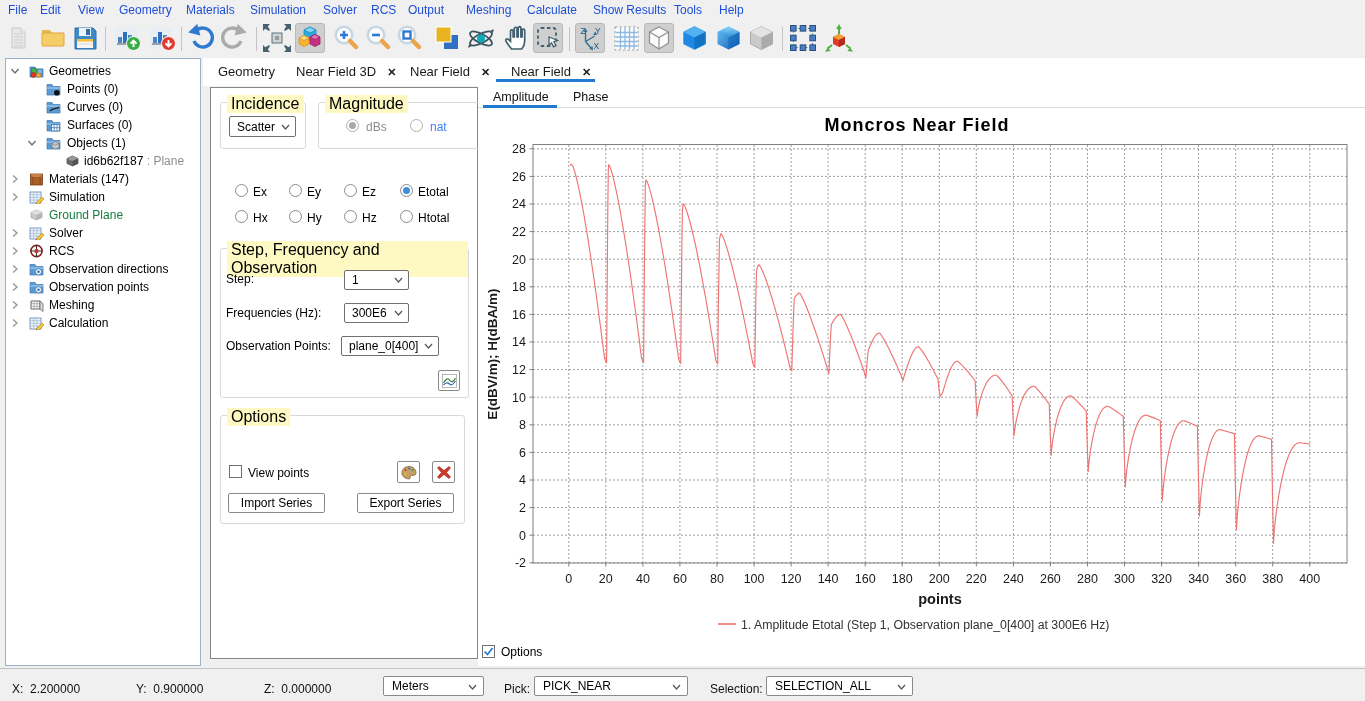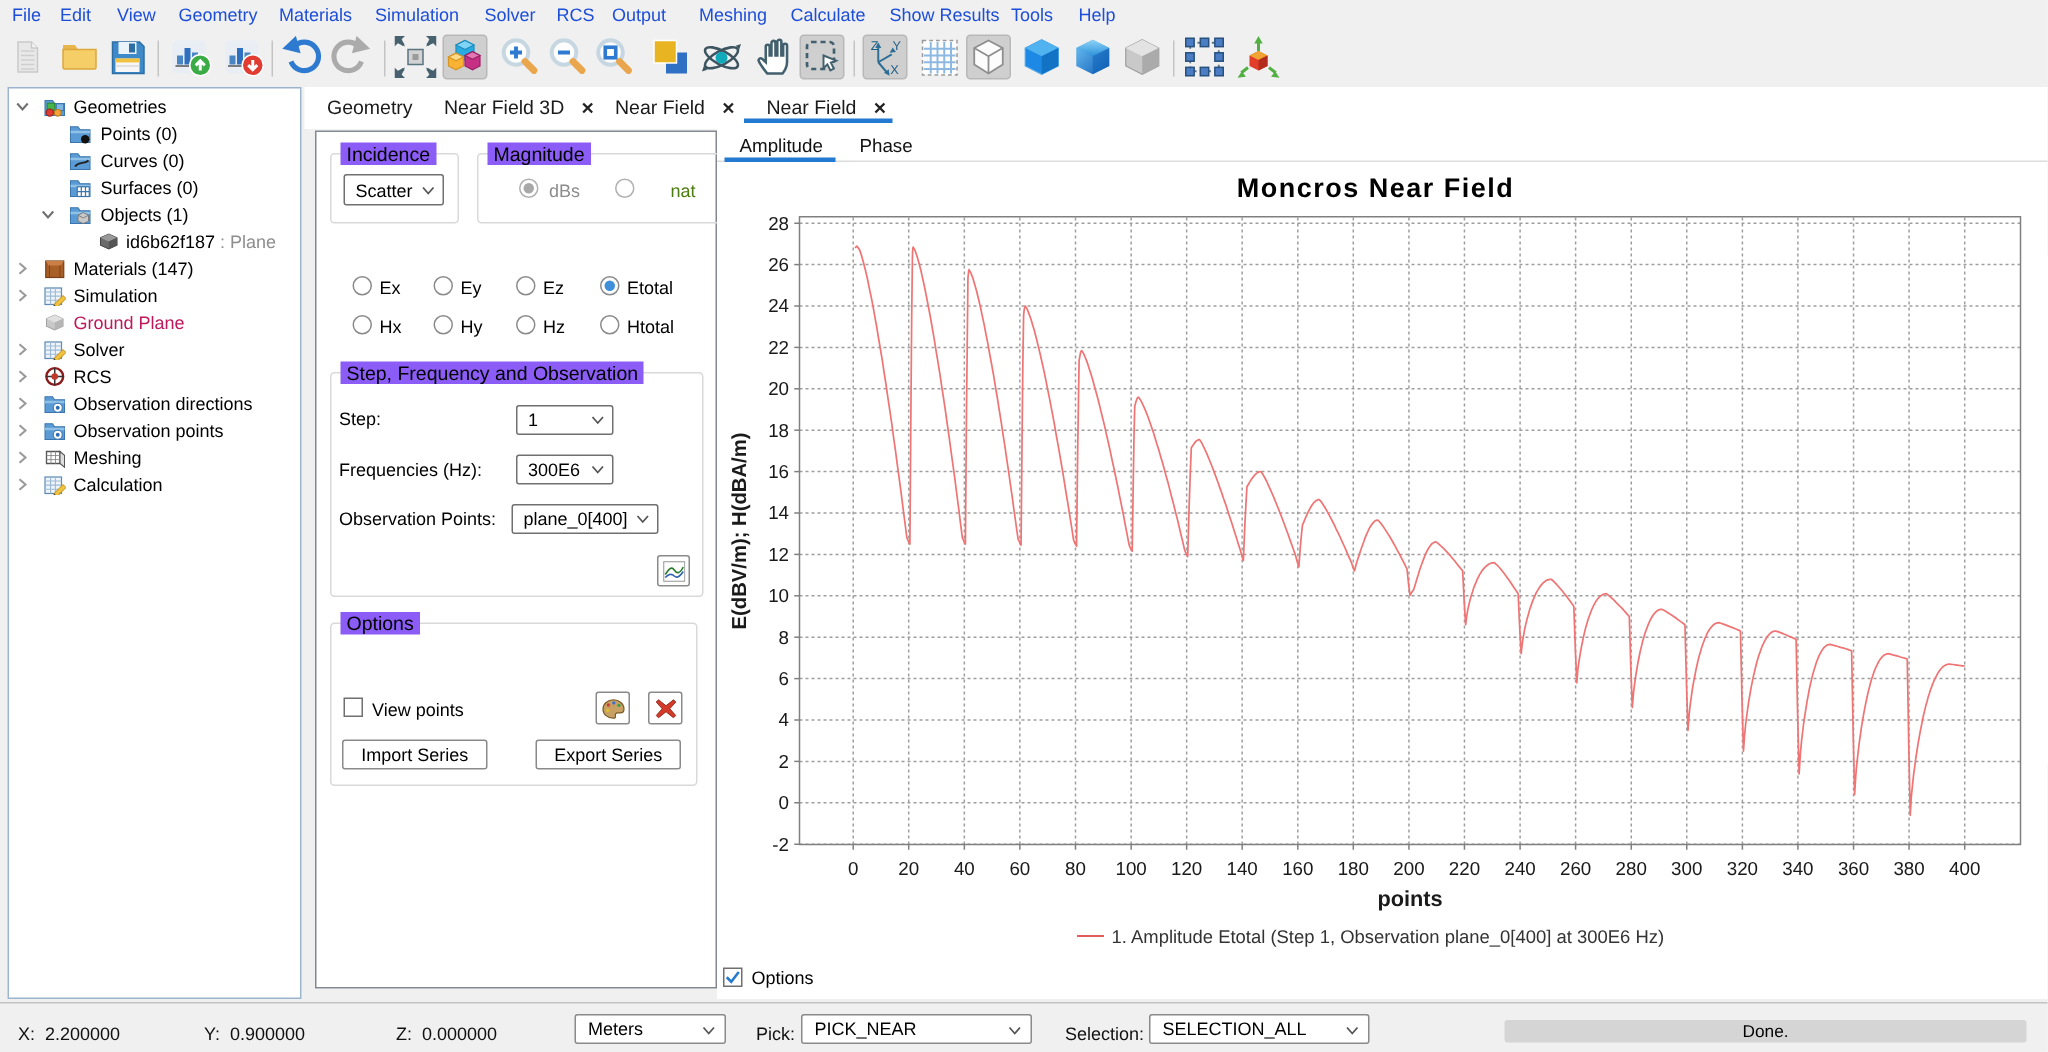--- a/index.html
+++ b/index.html
@@ -6,27 +6,27 @@
 #menubar{position:absolute;left:0;top:0;width:1365px;height:20px;background:#f0f0f0}
 #menubar span{position:absolute;top:3px;font-size:12px;color:#1d4ed8}
 #toolbar{position:absolute;left:0;top:20px;width:1365px;height:38px;background:#f0f0f0}
 .tb{position:absolute;top:3px;width:30px;height:30px;display:flex;align-items:center;justify-content:center}
 .tb.on{background:#cfcfcf;border:1px solid #b8b8b8;border-radius:3px}
 .tsep{position:absolute;top:7px;width:1px;height:24px;background:#c4c4c4}
 #treepanel{position:absolute;left:5px;top:58px;width:196px;height:608px;background:#fff;border:1px solid #99b4cc}
 .trow{position:absolute;height:18px;display:flex;align-items:center;white-space:nowrap}
 .chev{position:absolute;width:12px;height:12px}
 .ticon{position:absolute;width:15px;height:14px}
-.gray{color:#be185d}
+.gray{color:#15803d}
 #tabbar{position:absolute;left:203px;top:58px;width:1162px;height:28px;background:#fff}
 .tab{position:absolute;top:6px;font-size:13px;color:#1a1a1a;white-space:nowrap}
 .tabx{font-size:11px;font-weight:bold;color:#222;margin-left:11px}
 #formpanel{position:absolute;left:210px;top:87px;width:268px;height:572px;background:#fff;border:1px solid #828790}
 .gbox{position:absolute;border:1px solid #d9d9d9;border-radius:3px}
-.glab{position:absolute;top:-8px;left:6px;background:#8b5cf6;padding:0 4px;font-size:13px}
+.glab{position:absolute;top:-8px;left:6px;background:#fef9c3;padding:0 4px;font-size:16px}
 .cmb{position:absolute;background:#fff;border:1px solid #707070;border-radius:2px;font-size:12px;display:flex;align-items:center;padding-left:7px;color:#000}
 .cmb svg{position:absolute;right:5px;top:50%;margin-top:-4px}
 .rad{position:absolute;width:13px;height:13px;border:1px solid #8a8a8a;border-radius:50%;background:#fff}
 .rad.sel::after{content:"";position:absolute;left:2px;top:2px;width:7px;height:7px;border-radius:50%;background:#3f8fd9}
 .rad.dis{border-color:#b0b0b0}
 .rad.dissel::after{content:"";position:absolute;left:2px;top:2px;width:7px;height:7px;border-radius:50%;background:#a8a8a8}
 .rlab{position:absolute;font-size:12px}
 .btn{position:absolute;background:#fff;border:1px solid #8a8a8a;border-radius:2px;font-size:12px;display:flex;align-items:center;justify-content:center}
 .ckb{position:absolute;width:13px;height:13px;border:1px solid #707070;background:#fff}
 #chartpanel{position:absolute;left:478px;top:86px;width:887px;height:580px;background:#fff}
@@ -427,21 +427,21 @@
     </div>
 <div class="cmb" style="left:18px;top:28px;width:67px;height:21px">Scatter<svg width="9" height="8">
         <path d="M1 2l3.5 4L8 2" fill="none" stroke="#555" stroke-width="1.2"></path>
       </svg></div>
 <div class="gbox" style="left:107px;top:14px;width:178px;height:47px">
       <span class="glab">Magnitude</span>
     </div>
 <div class="rad dis dissel" style="left:135px;top:31px"></div>
     <span class="rlab" style="left:155px;top:32px;color:#8c8c8c">dBs</span>
 <div class="rad dis" style="left:199px;top:31px"></div>
-    <span class="rlab" style="left:236px;top:32px;color:#4d7c0f">nat</span>
+    <span class="rlab" style="left:219px;top:32px;color:#3b82f6">nat</span>
 <div class="rad" style="left:24px;top:96px"></div>
     <span class="rlab" style="left:42px;top:97px">Ex</span>
 <div class="rad" style="left:78px;top:96px"></div>
     <span class="rlab" style="left:96px;top:97px">Ey</span>
 <div class="rad" style="left:133px;top:96px"></div>
     <span class="rlab" style="left:151px;top:97px">Ez</span>
 <div class="rad sel" style="left:189px;top:96px"></div>
     <span class="rlab" style="left:207px;top:97px">Etotal</span>
 <div class="rad" style="left:24px;top:122px"></div>
     <span class="rlab" style="left:42px;top:123px">Hx</span>
@@ -642,14 +642,13 @@
         <path d="M1 2l3.5 4L8 2" fill="none" stroke="#555" stroke-width="1.2"></path>
       </svg></div>
 <span class="lab" style="left:504px">Pick:</span>
 <div class="scmb" style="left:534px;width:154px">PICK_NEAR<svg width="9" height="8">
         <path d="M1 2l3.5 4L8 2" fill="none" stroke="#555" stroke-width="1.2"></path>
       </svg></div>
 <span class="lab" style="left:710px">Selection:</span>
 <div class="scmb" style="left:766px;width:147px">SELECTION_ALL<svg width="9" height="8">
         <path d="M1 2l3.5 4L8 2" fill="none" stroke="#555" stroke-width="1.2"></path>
       </svg></div>
-<div style="position:absolute;left:1003px;top:11px;width:348px;height:15px;background:#d5d5d5;border-radius:2px;display:flex;align-items:center;justify-content:center;font-size:11.5px">Done.</div>
 </div>
 
 </body></html>

